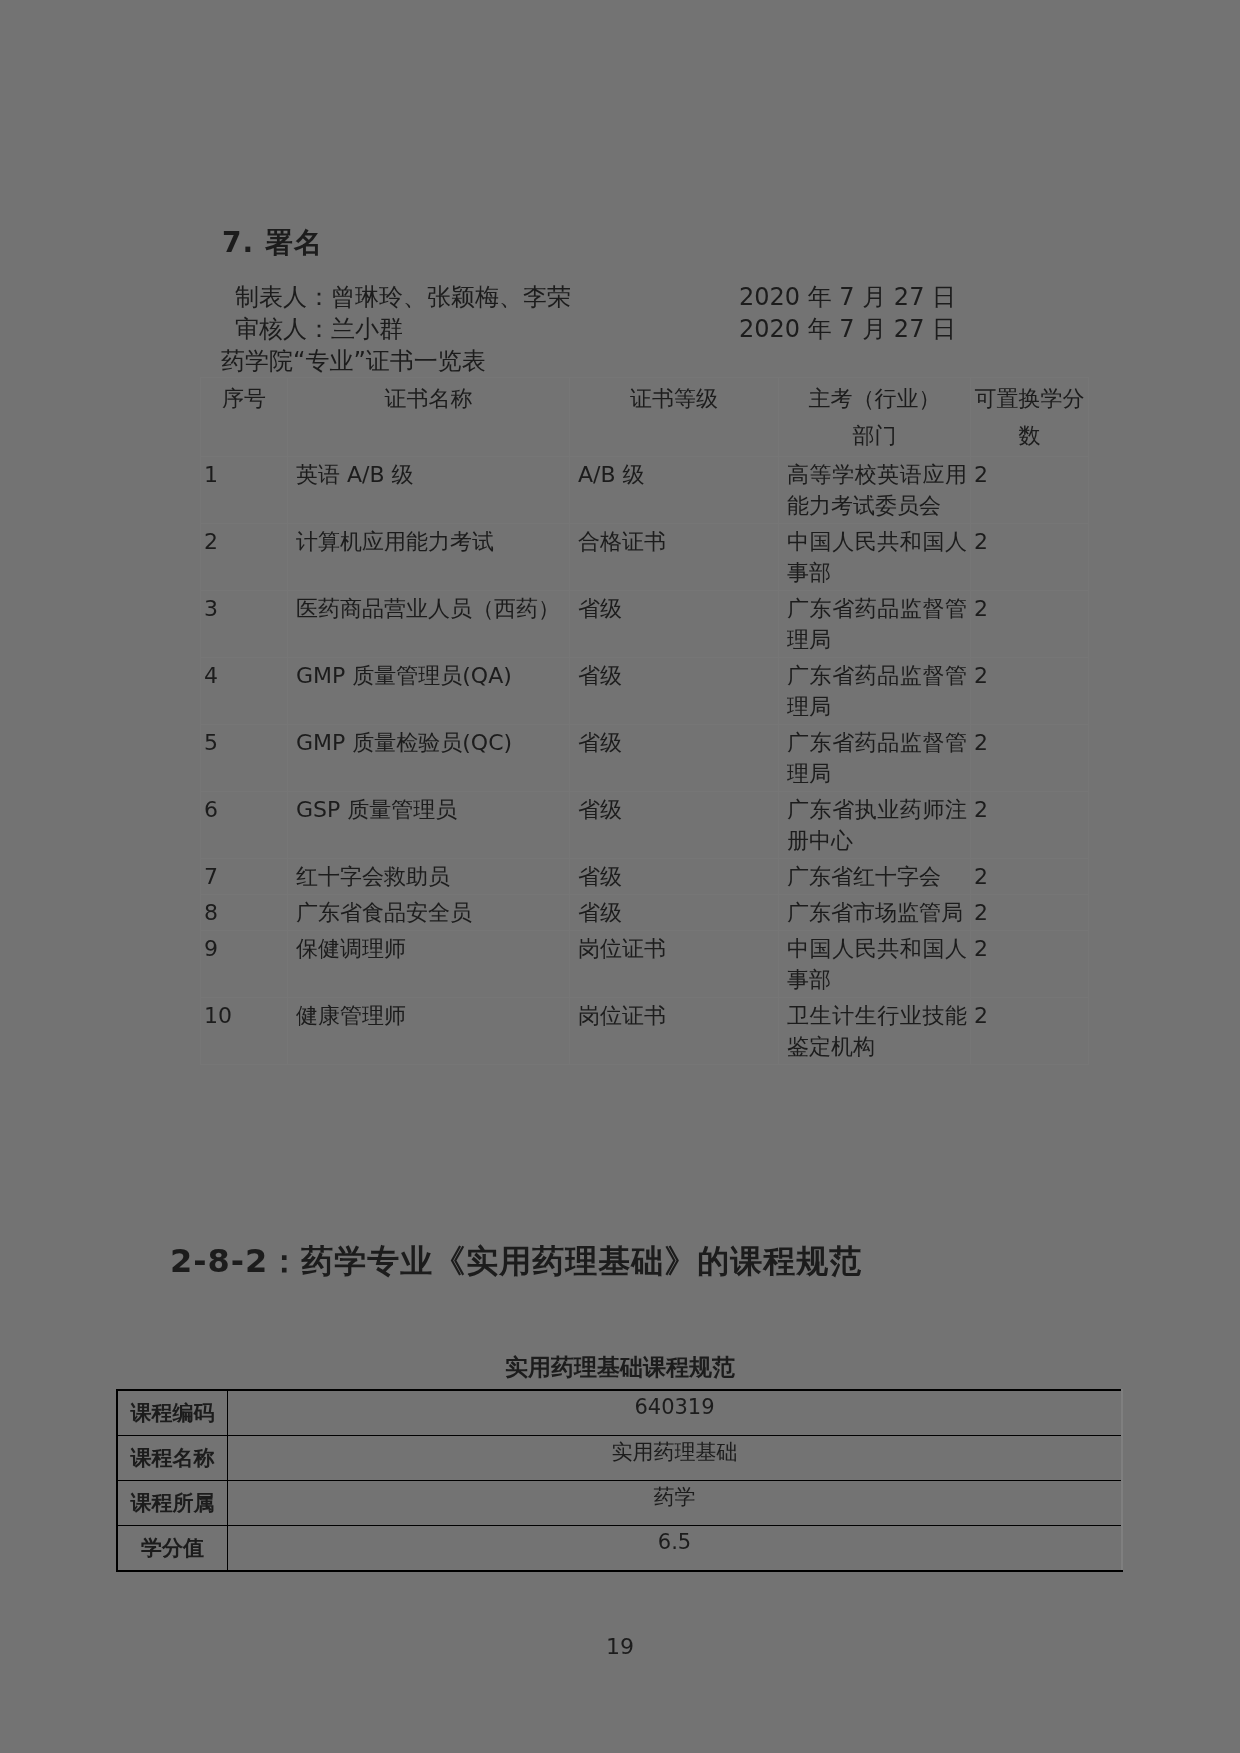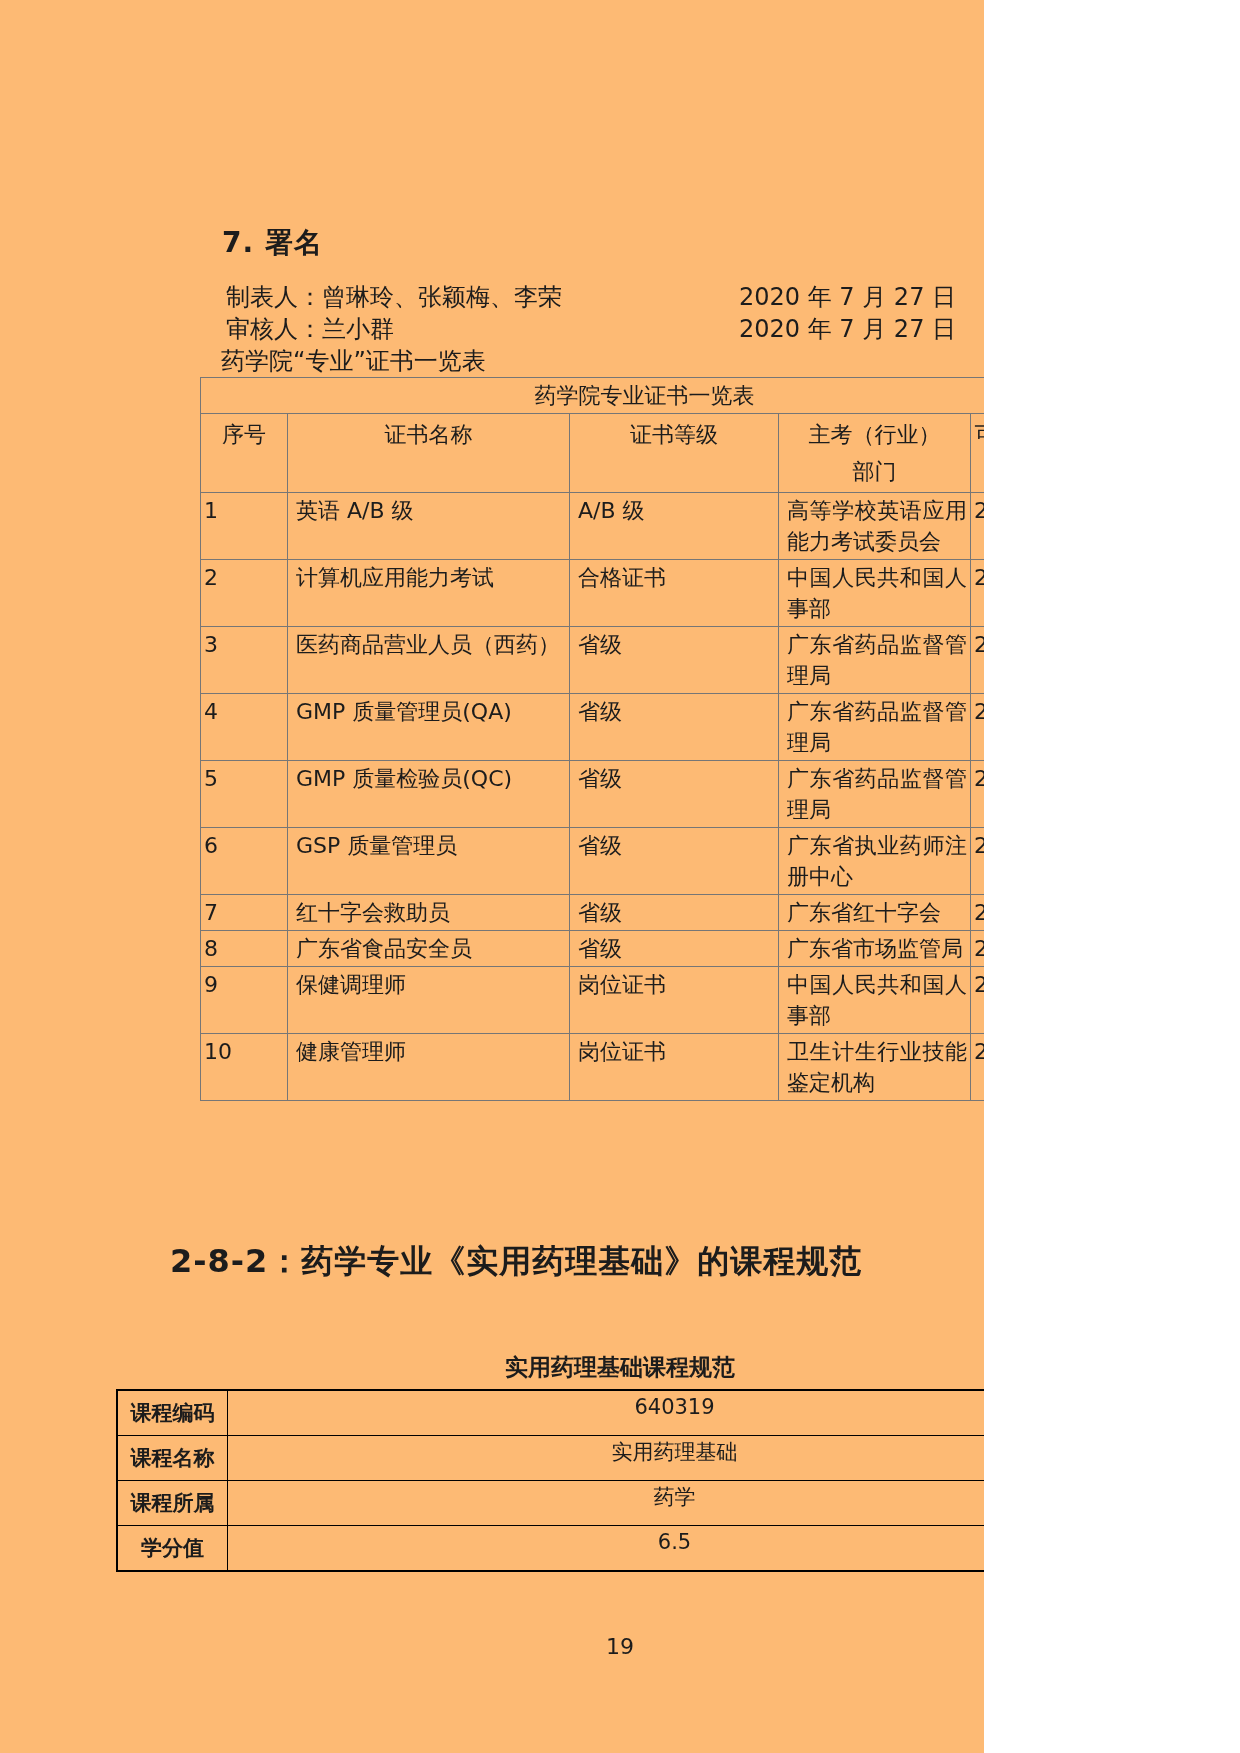--- a/index.html
+++ b/index.html
@@ -1,33 +1,33 @@
 <!DOCTYPE html>
 <html lang="zh"><head>
 <meta charset="utf-8">
 <style>
   html, body { margin: 0; padding: 0; background: #ffffff; }
   .page {
     position: relative;
-    width: 984px;
+    width: 1240px;
     height: 1753px;
-    background: #fdba74;
+    background: #737373;
     color: #1c1c1c;
     font-family: "DejaVu Sans", "DejaVu Serif", serif;
     overflow: hidden;
   }
 
   
   .sig-heading {
     position: absolute; left: 222px; top: 224px;
     font-size: 28px; font-weight: bold;
     font-family: "DejaVu Sans", sans-serif;
     letter-spacing: 1px;
   }
-  .sig-line { position: absolute; left: 226px; font-size: 24px; white-space: nowrap; }
+  .sig-line { position: absolute; left: 235px; font-size: 24px; white-space: nowrap; }
   .sig-date { position: absolute; left: 739px; font-size: 24px; white-space: nowrap; }
   .y-line1 { top: 281px; }
   .y-line2 { top: 313px; }
   .table-caption { position: absolute; left: 221px; top: 345px; font-size: 24px; white-space: nowrap; }
 
   
   table.cert-table {
     position: absolute; left: 200px; top: 377px;
     width: 888px; table-layout: fixed;
     border-collapse: collapse;
@@ -118,23 +118,20 @@
 
   <table class="cert-table">
     <colgroup>
       <col style="width:87px">
         <col style="width:282px">
         <col style="width:209px">
         <col style="width:192px">
         <col style="width:118px">
     </colgroup>
     <tbody>
-      <tr class="title-row">
-        <td colspan="5">药学院专业证书一览表</td>
-      </tr>
       <tr class="header-row">
         <th>序号</th>
         <th>证书名称</th>
         <th>证书等级</th>
         <th>主考（行业）
 部门</th>
         <th>可置换学分
 数</th>
       </tr>
 

